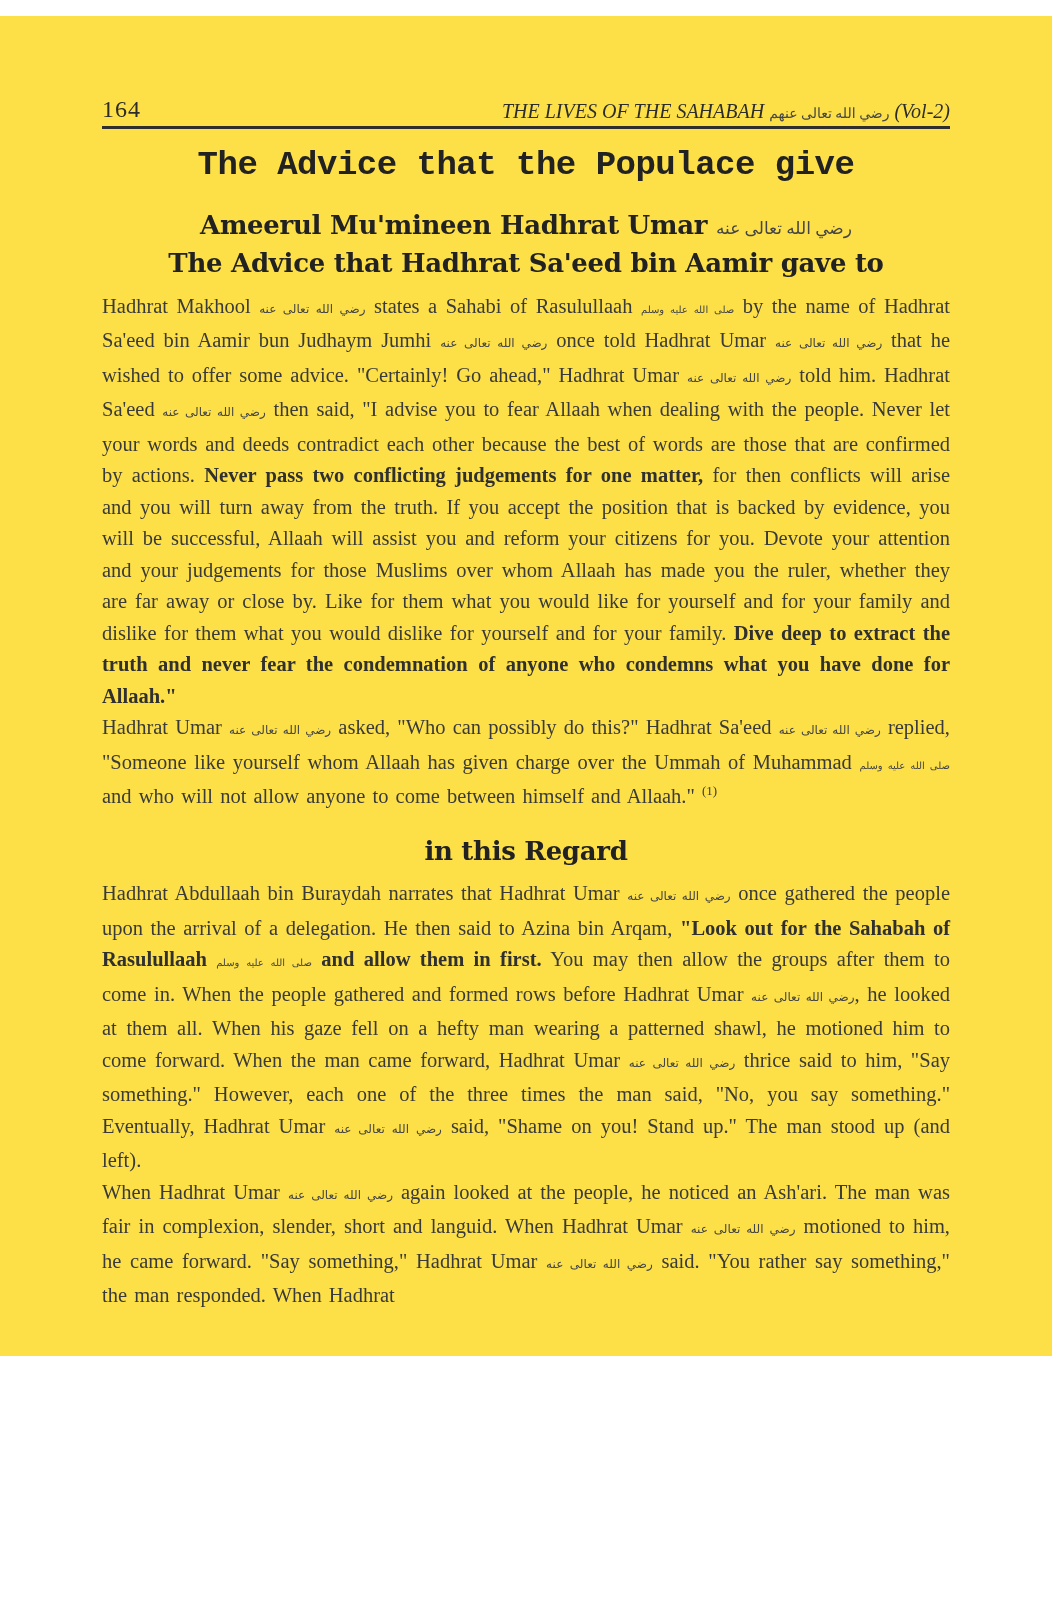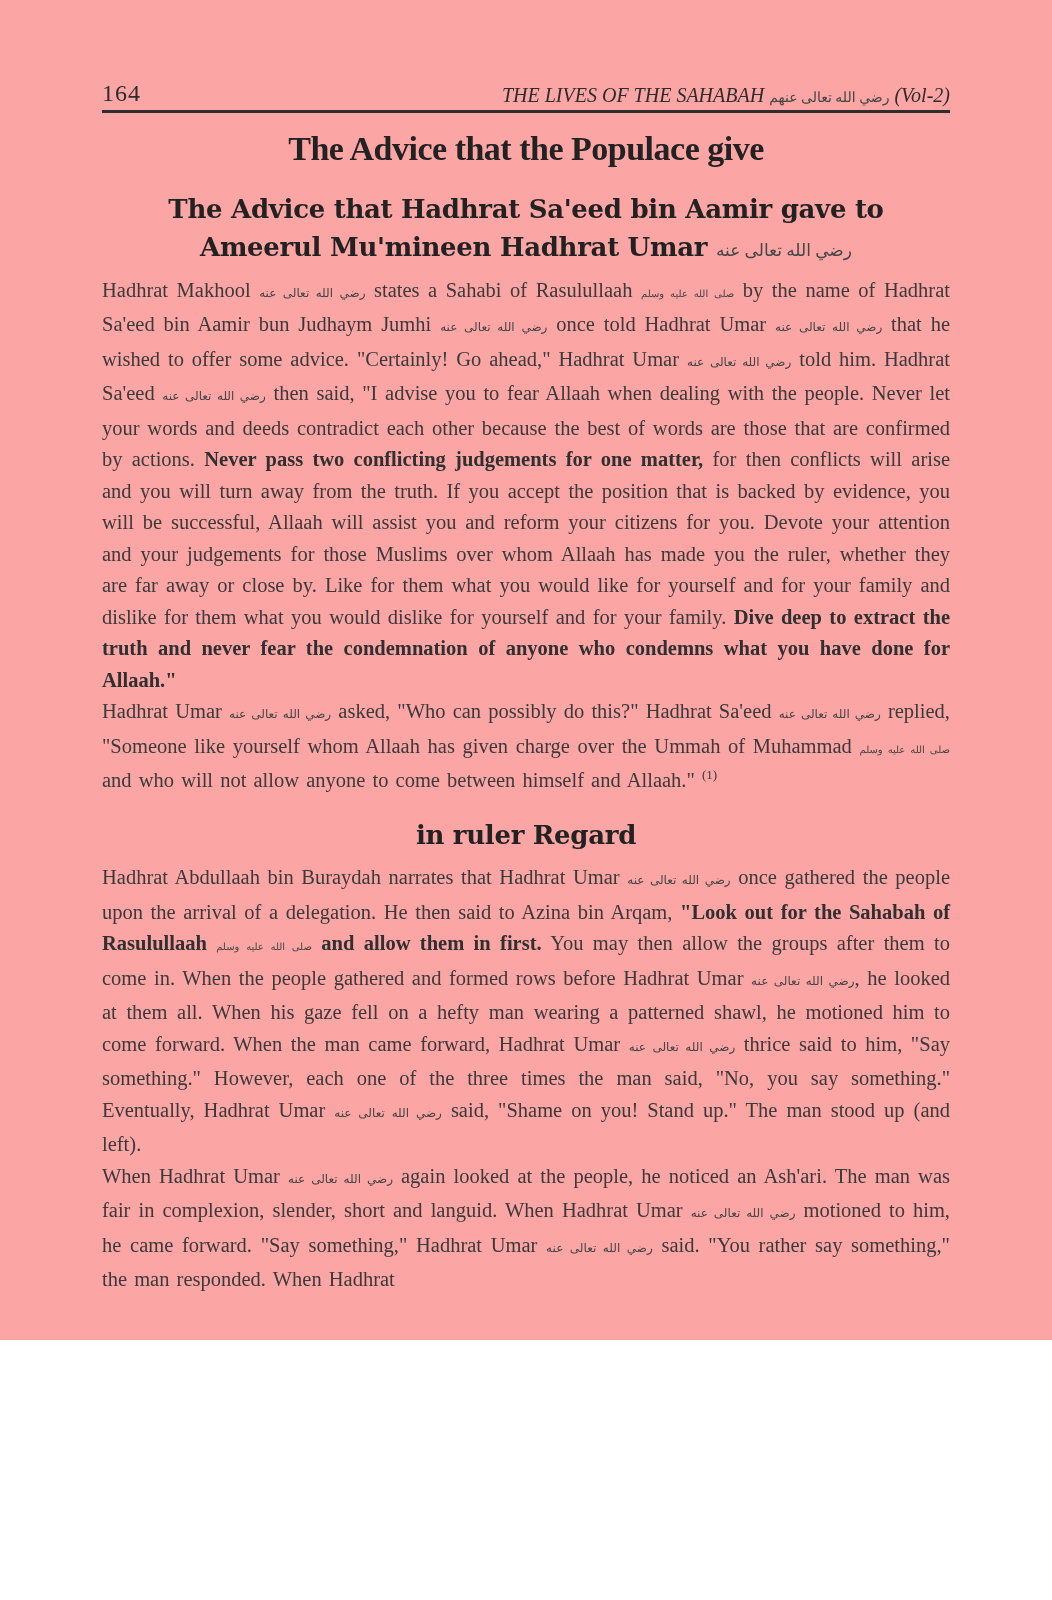--- a/index.html
+++ b/index.html
@@ -1,23 +1,24 @@
 <!DOCTYPE html>
 <html><head>
 <meta charset="utf-8">
 <style>
   html, body { margin: 0; padding: 0; background: #ffffff; }
   .page {
     position: relative;
     width: 1052px;
     height: 1340px;
-    background: #fca5a5;
+    background: #fde047;
     overflow: hidden;
     font-family: "Liberation Serif", serif;
     color: #3a3a3a;
+    margin-top: 16px;
   }
   .content { padding: 0 102px; }
 
   
   .header {
     margin-top: 80px;
     display: flex;
     justify-content: space-between;
     align-items: flex-end;
     border-bottom: 3px solid #2e2e2e;
@@ -33,21 +34,21 @@
     font-size: 20px;
     color: #2c2c2c;
     white-space: nowrap;
   }
   .running-title .hon { font-style: normal; font-size: 14px; }
 
   
   .main-title {
     margin-top: 14px;
     text-align: center;
-    font-family: Liberation Serif, serif;
+    font-family: Liberation Mono, monospace;
     font-weight: 700;
     font-size: 34px;
     line-height: 1.3;
     color: #222222;
     letter-spacing: -0.5px;
   }
   .section-heading {
     margin-top: 20px;
     text-align: center;
     font-family: "DejaVu Serif", serif;
@@ -119,32 +120,32 @@
         <span>(Vol-2)</span>
       </span>
     </div>
 
     <div class="main-title">
         <div>The Advice that the Populace give</div>
       </div>
 
     <div>
       <div class="section-heading">
+          <div><span>Ameerul Mu'mineen Hadhrat Umar </span><span class="hon ra">رضي الله تعالى عنه</span></div>
           <div><span>The Advice that Hadhrat Sa'eed bin Aamir gave to</span></div>
-          <div><span>Ameerul Mu'mineen Hadhrat Umar </span><span class="hon ra">رضي الله تعالى عنه</span></div>
         </div>
       <div class="body-block">
           <p class="para"><span>Hadhrat Makhool </span><span class="hon ra">رضي الله تعالى عنه</span><span> states a Sahabi of Rasulullaah </span><span class="hon saw">صلى الله عليه وسلم</span><span> by the name of Hadhrat Sa'eed bin Aamir bun Judhaym Jumhi </span><span class="hon ra">رضي الله تعالى عنه</span><span> once told Hadhrat Umar </span><span class="hon ra">رضي الله تعالى عنه</span><span> that he wished to offer some advice. "Certainly! Go ahead," Hadhrat Umar </span><span class="hon ra">رضي الله تعالى عنه</span><span> told him. Hadhrat Sa'eed </span><span class="hon ra">رضي الله تعالى عنه</span><span> then said, "I advise you to fear Allaah when dealing with the people. Never let your words and deeds contradict each other because the best of words are those that are confirmed by actions. </span><span class="b">Never pass two conflicting judgements for one matter,</span><span> for then conflicts will arise and you will turn away from the truth. If you accept the position that is backed by evidence, you will be successful, Allaah will assist you and reform your citizens for you. Devote your attention and your judgements for those Muslims over whom Allaah has made you the ruler, whether they are far away or close by. Like for them what you would like for yourself and for your family and dislike for them what you would dislike for yourself and for your family. </span><span class="b">Dive deep to extract the truth and never fear the condemnation of anyone who condemns what you have done for Allaah."</span></p>
           <p class="para"><span>Hadhrat Umar </span><span class="hon ra">رضي الله تعالى عنه</span><span> asked, "Who can possibly do this?" Hadhrat Sa'eed </span><span class="hon ra">رضي الله تعالى عنه</span><span> replied, "Someone like yourself whom Allaah has given charge over the Ummah of Muhammad </span><span class="hon saw">صلى الله عليه وسلم</span><span> and who will not allow anyone to come between himself and Allaah." </span><sup class="fnref">(1)</sup></p>
         </div>
     </div>
 
     <div>
       <div class="section-heading">
-          <div><span>in ruler Regard</span></div>
+          <div><span>in this Regard</span></div>
         </div>
       <div class="body-block">
           <p class="para"><span>Hadhrat Abdullaah bin Buraydah narrates that Hadhrat Umar </span><span class="hon ra">رضي الله تعالى عنه</span><span> once gathered the people upon the arrival of a delegation. He then said to Azina bin Arqam, </span><span class="b">"Look out for the Sahabah of Rasulullaah </span><span class="hon saw">صلى الله عليه وسلم</span><span class="b"> and allow them in first.</span><span> You may then allow the groups after them to come in. When the people gathered and formed rows before Hadhrat Umar </span><span class="hon ra">رضي الله تعالى عنه</span><span>, he looked at them all. When his gaze fell on a hefty man wearing a patterned shawl, he motioned him to come forward. When the man came forward, Hadhrat Umar </span><span class="hon ra">رضي الله تعالى عنه</span><span> thrice said to him, "Say something." However, each one of the three times the man said, "No, you say something." Eventually, Hadhrat Umar </span><span class="hon ra">رضي الله تعالى عنه</span><span> said, "Shame on you! Stand up." The man stood up (and left).</span></p>
           <p class="para"><span>When Hadhrat Umar </span><span class="hon ra">رضي الله تعالى عنه</span><span> again looked at the people, he noticed an Ash'ari. The man was fair in complexion, slender, short and languid. When Hadhrat Umar </span><span class="hon ra">رضي الله تعالى عنه</span><span> motioned to him, he came forward. "Say something," Hadhrat Umar </span><span class="hon ra">رضي الله تعالى عنه</span><span> said. "You rather say something," the man responded. When Hadhrat</span></p>
         </div>
     </div>
 
   </div>
 
 </div>

